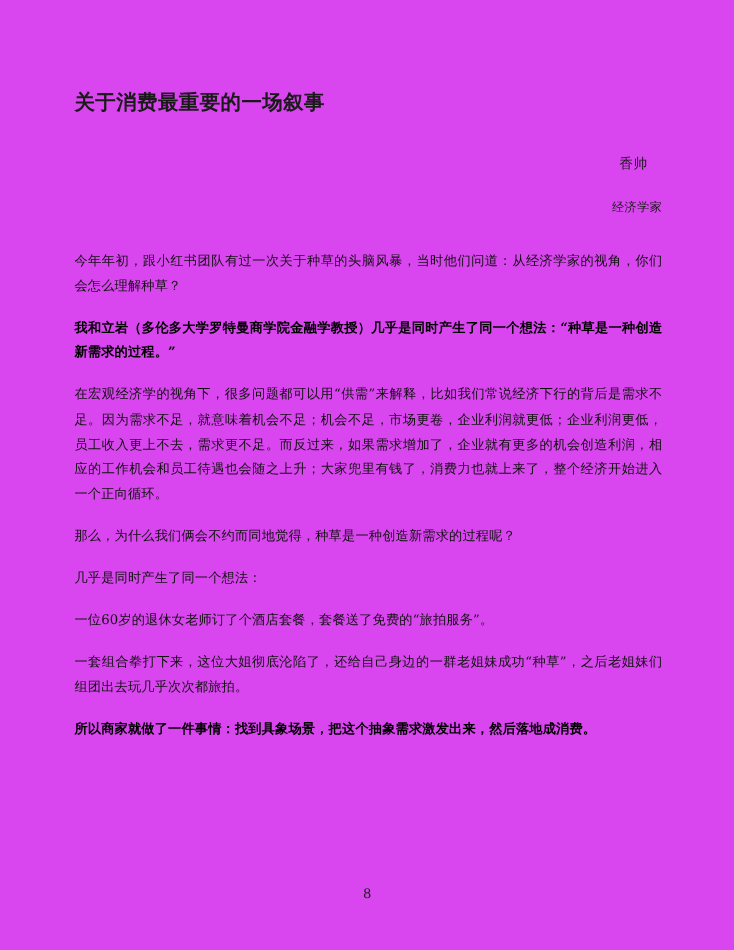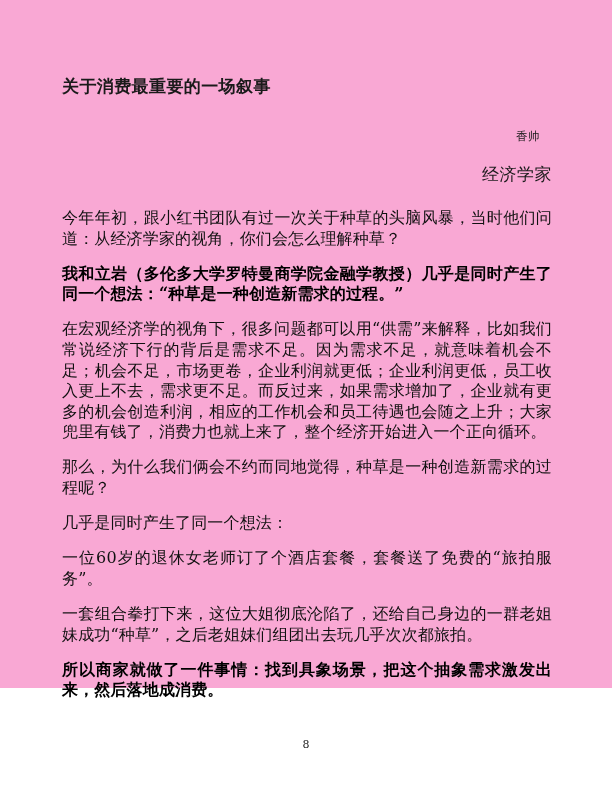--- a/index.html
+++ b/index.html
@@ -12,22 +12,22 @@
     height: 792px;
     position: relative;
     font-family: "DejaVu Serif", "Liberation Serif", serif;
     color: #000000;
     overflow: hidden;
   }
   .page {
     position: absolute;
     left: 0; top: 0;
     width: 612px;
-    height: 688px;
-    background: #f9a8d4;
+    height: 792px;
+    background: #d946ef;
   }
   .content {
     position: absolute;
     left: 62px;
     top: 74px;
     width: 490px;
   }
   .doc-title {
     font-size: 17px;
     font-weight: bold;
@@ -41,27 +41,27 @@
     margin: 0 12px 22px 0;
     text-align: right;
     font-size: 11.5px;
     line-height: 16px;
     color: #1a1a1a;
     letter-spacing: 0.5px;
   }
   .byline-role {
     margin: 0 0 26px 0;
     text-align: right;
-    font-size: 17px;
+    font-size: 10px;
     line-height: 16px;
     color: #1a1a1a;
     letter-spacing: 0.5px;
   }
   p.para {
-    font-size: 16px;
+    font-size: 11px;
     line-height: 20.6px;
     margin: 0 0 14.5px 0;
     text-align: justify;
     text-justify: inter-ideograph;
     color: #111111;
     letter-spacing: 0.15px;
     word-break: break-all;
   }
   p.para.bold {
     font-weight: bold;

